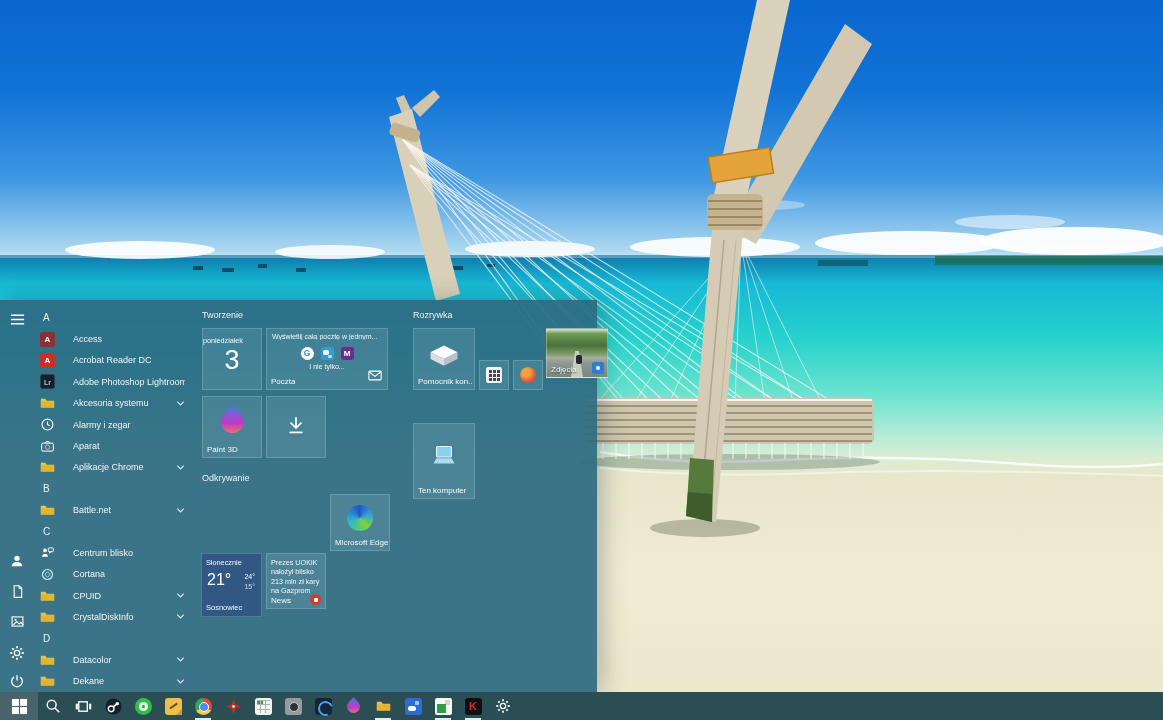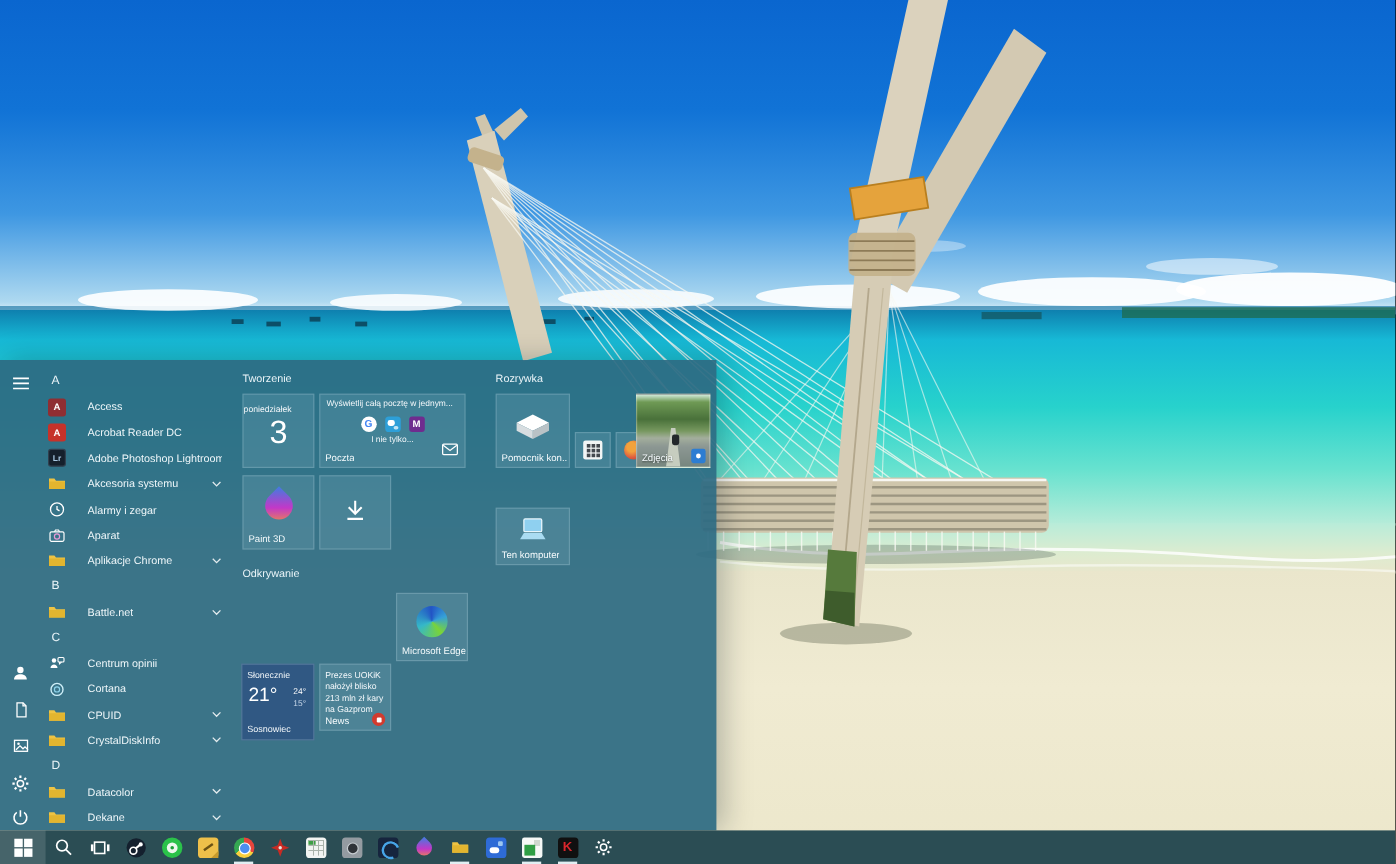--- a/index.html
+++ b/index.html
@@ -406,21 +406,21 @@
         </div>
         <div class="al-row al-item">
           <span class="icon-wrap">
             <svg width="15" height="15" viewBox="0 0 18 18" fill="#fff">
               <circle cx="6" cy="6.5" r="2.2"></circle>
               <path d="M2.5 14c0-2.4 1.8-3.6 3.5-3.6s3.5 1.2 3.5 3.6z"></path>
               <rect x="10" y="3.5" width="6" height="4.5" rx="1" fill="none" stroke="#fff" stroke-width="1.1"></rect>
               <path d="M11.5 8v1.8l2-1.8" fill="none" stroke="#fff" stroke-width="1.1"></path>
             </svg>
           </span>
-          <span class="al-label">Centrum opinii</span>
+          <span class="al-label">Centrum blisko</span>
         </div>
         <div class="al-row al-item">
           <span class="icon-wrap">
             <svg width="15" height="15" viewBox="0 0 18 18" fill="none">
               <circle cx="9" cy="9" r="6" stroke="#cdeef8" stroke-width="1.4"></circle>
               <circle cx="9" cy="9" r="2.6" stroke="#8fd4ec" stroke-width="1.2"></circle>
             </svg>
           </span>
           <span class="al-label">Cortana</span>
         </div>
@@ -557,25 +557,25 @@
     <div class="tile tile-sm" style="left:479px;top:60px;width:30px;height:30px;">
       <div class="tile-center">
           <span class="st-keypad"></span>
         </div>
     </div>
     <div class="tile tile-sm" style="left:513px;top:60px;width:30px;height:30px;">
       <div class="tile-center">
           <span class="st-orange"></span>
         </div>
     </div>
-    <div class="tile t-photos" style="left:530px;top:28px;width:62px;height:62px;">
+    <div class="tile t-photos" style="left:546px;top:28px;width:62px;height:50px;">
       <div class="tlabel">Zdjęcia</div>
       <span class="photos-badge"></span>
     </div>
-    <div class="tile" style="left:413px;top:123px;width:62px;height:48px;padding-left:40px;">
+    <div class="tile" style="left:413px;top:123px;width:62px;height:76px;padding-left:40px;">
       <div class="tile-center" style="bottom:10px;">
         <svg width="34" height="26" viewBox="0 0 32 24">
             <rect x="9" y="3" width="14" height="10" rx="1" fill="#8fd0f0" stroke="#e8f6fc" stroke-width="1"></rect>
             <path d="M6 19 L26 19 L23 14 L9 14 Z" fill="#aadcf2"></path>
           </svg>
       </div>
       <div class="tlabel">Ten komputer</div>
     </div>
   </div>
 

